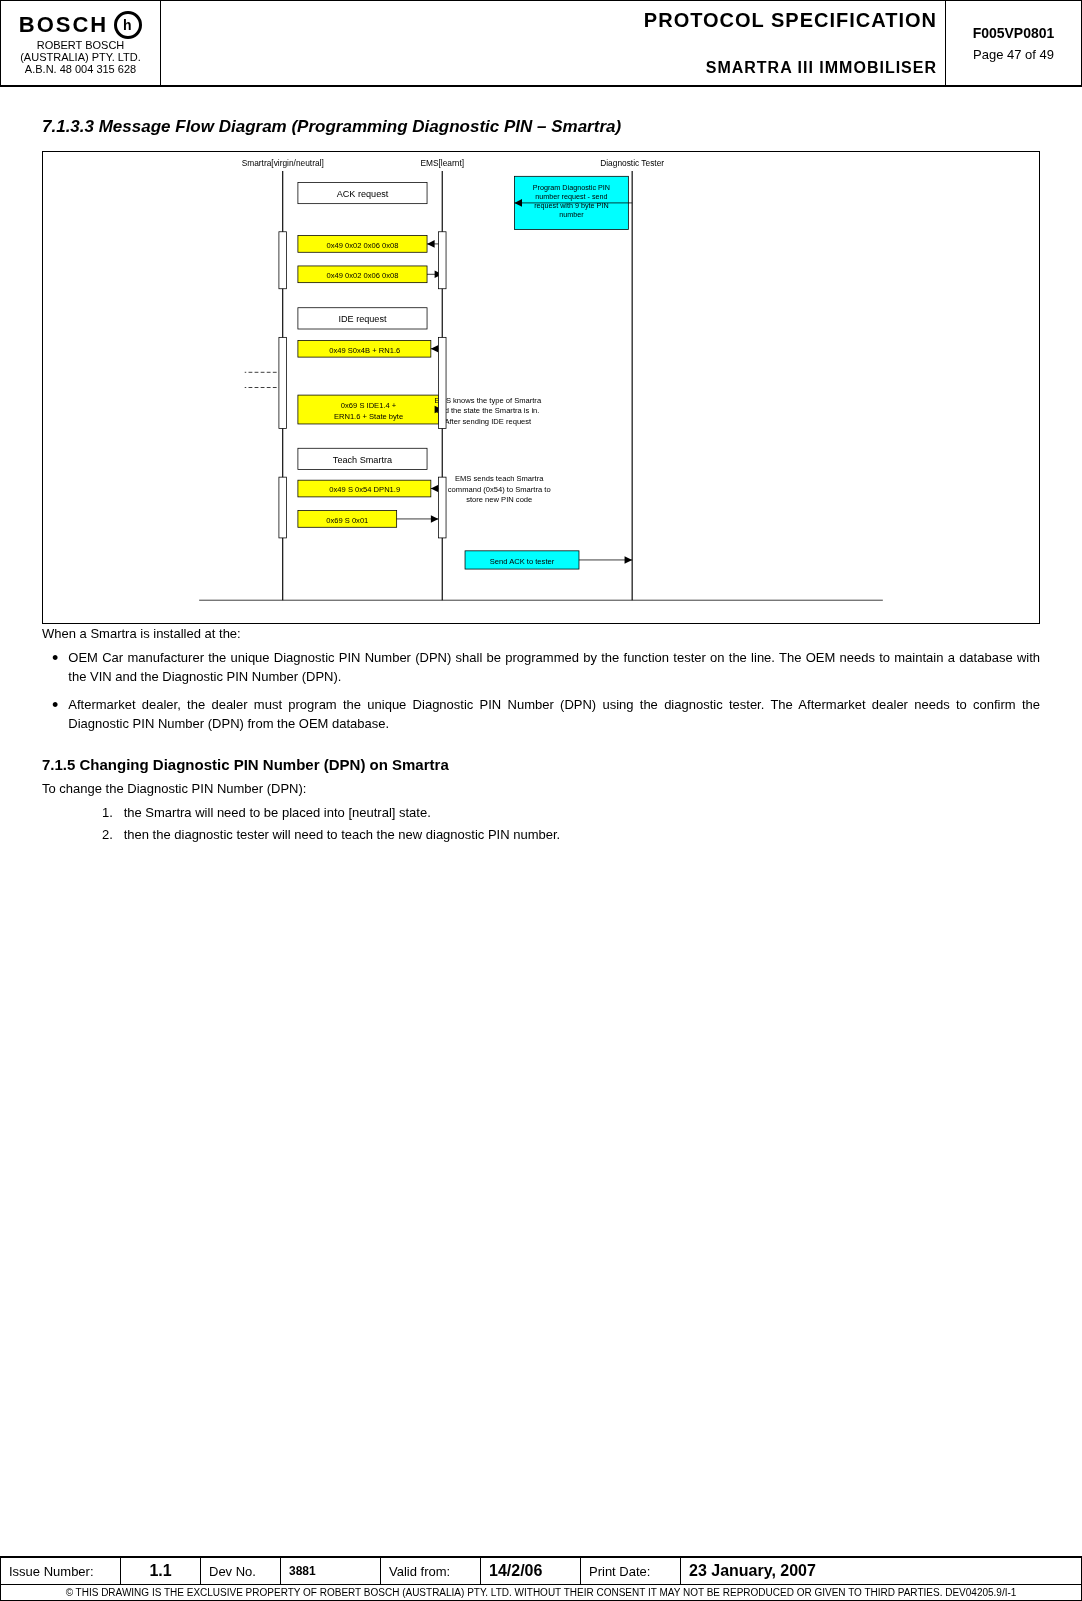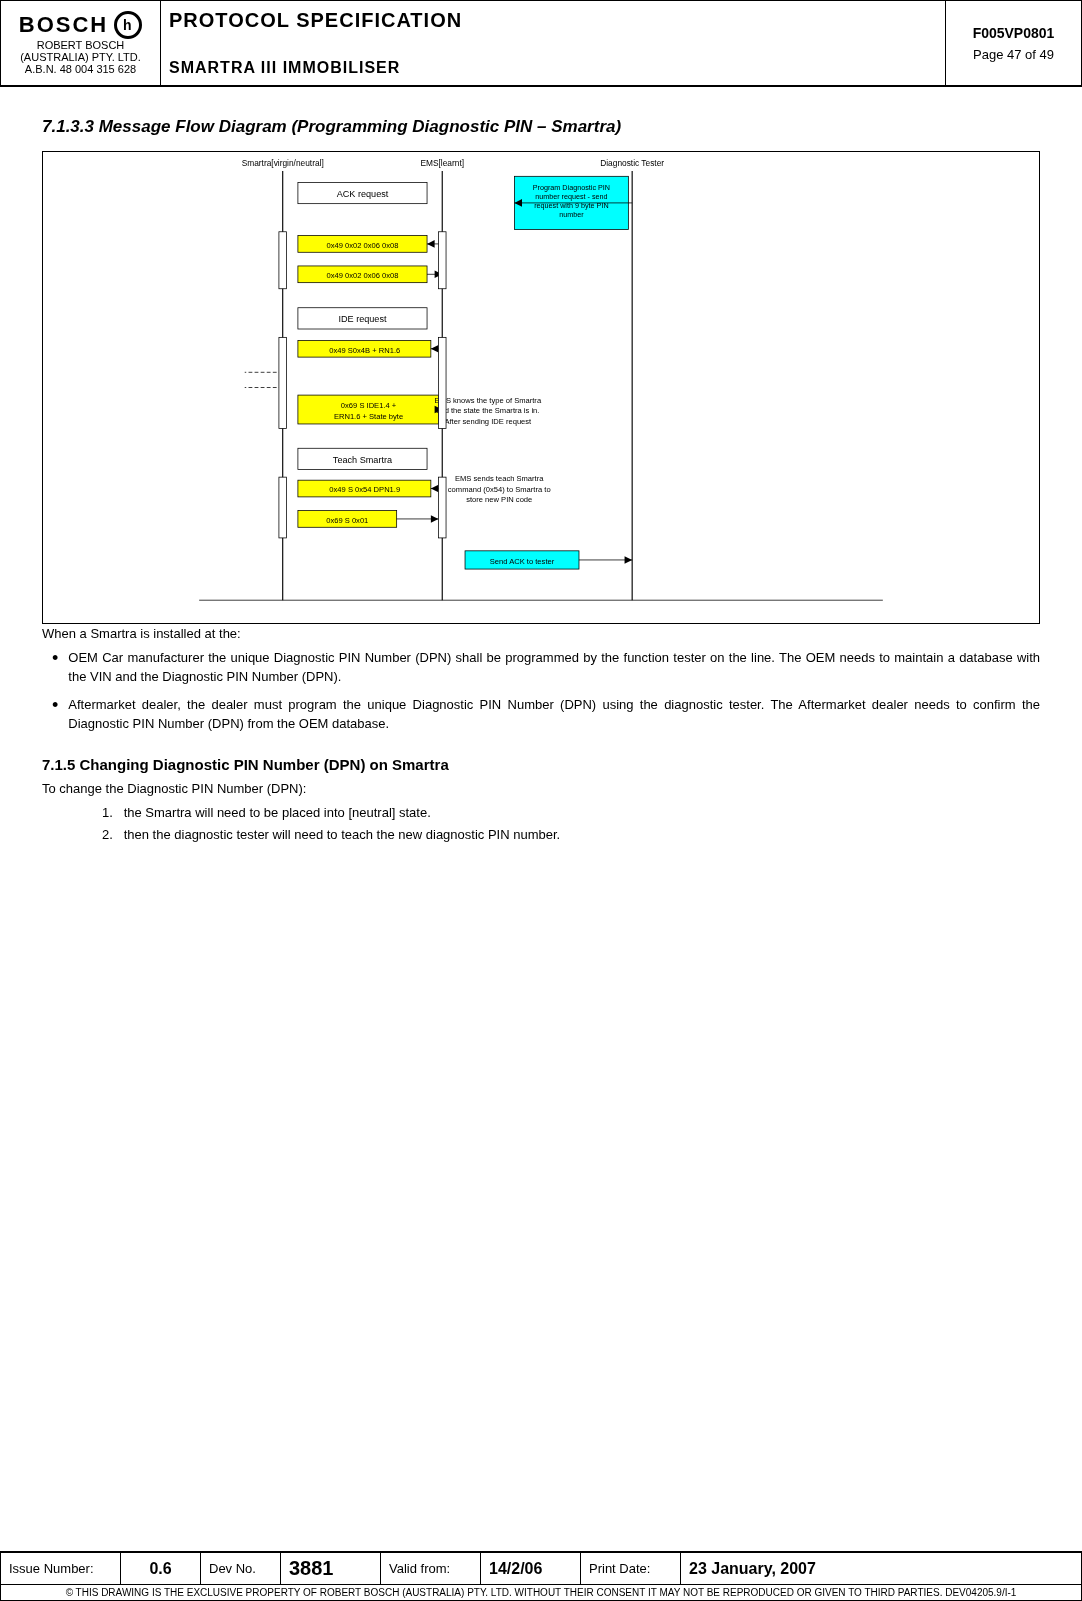--- a/index.html
+++ b/index.html
@@ -45,21 +45,21 @@
       display: flex;
       align-items: center;
       justify-content: center;
       font-size: 14px;
       font-weight: bold;
     }
     .header-center {
       flex: 1;
       display: flex;
       flex-direction: column;
-      align-items: flex-start;
+      align-items: flex-end;
       justify-content: center;
       padding: 8px;
       gap: 27px;
     }
     .header-center .title1 {
       font-size: 20px;
       font-weight: bold;
       letter-spacing: 1px;
     }
     .header-center .title2 {
@@ -306,23 +306,23 @@
     <div class="numbered-item">2.&nbsp;&nbsp;&nbsp;<span>then the diagnostic tester will need to teach the new diagnostic PIN number.</span></div>
   </div>
 
 </div>
 
 <div style="position:fixed;bottom:0;left:0;right:0;">
   <table class="footer-table">
     <tbody>
         <tr>
       <td style="width:120px;">Issue Number:</td>
-      <td style="width:80px;text-align:center;font-size:16px;font-weight:bold;">0.6</td>
+      <td style="width:80px;text-align:center;font-size:16px;font-weight:bold;">1.1</td>
       <td style="width:80px;">Dev No.</td>
-      <td style="width:100px;font-size:20px;font-weight:bold;">3881</td>
+      <td style="width:100px;font-size:12px;font-weight:bold;">3881</td>
       <td style="width:100px;">Valid from:</td>
       <td style="width:100px;font-size:16px;font-weight:bold;">14/2/06</td>
       <td style="width:100px;">Print Date:</td>
       <td style="font-size:16px;font-weight:bold;">23 January, 2007</td>
     </tr>
   </tbody>
     </table>
   <div class="footer-copyright">© THIS DRAWING IS THE EXCLUSIVE PROPERTY OF ROBERT  BOSCH  (AUSTRALIA)  PTY. LTD.  WITHOUT THEIR CONSENT IT MAY NOT BE REPRODUCED OR GIVEN TO THIRD PARTIES.   DEV04205.9/I-1</div>
 </div>
 

